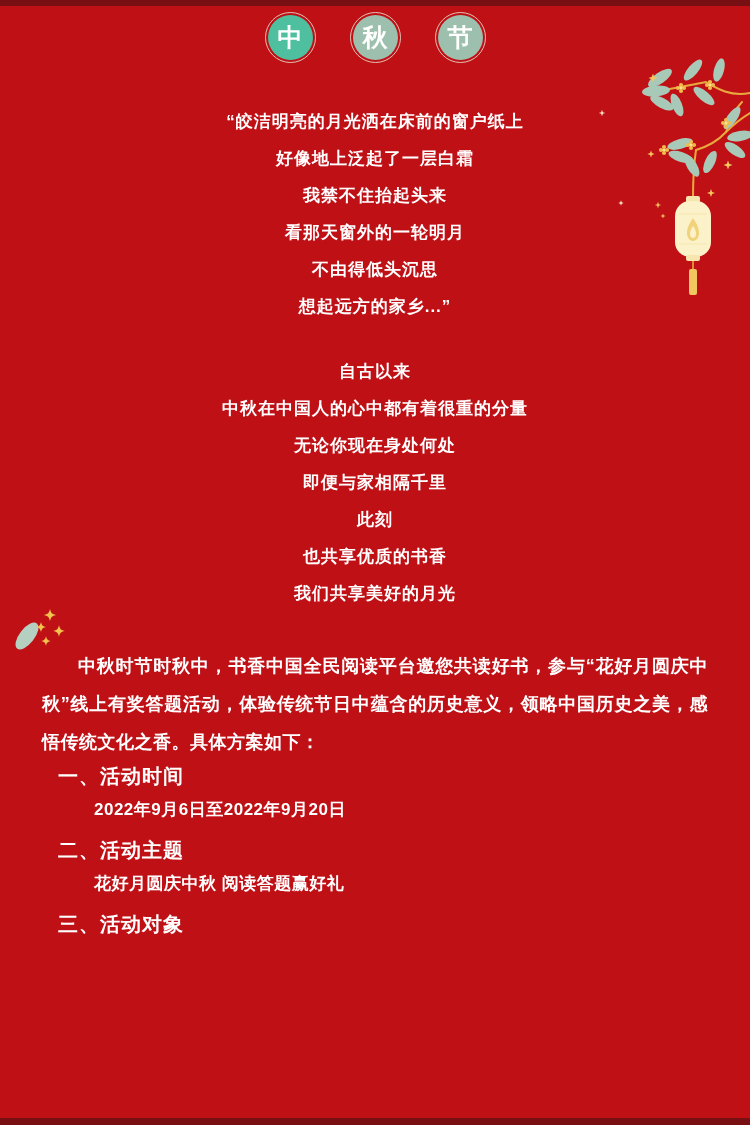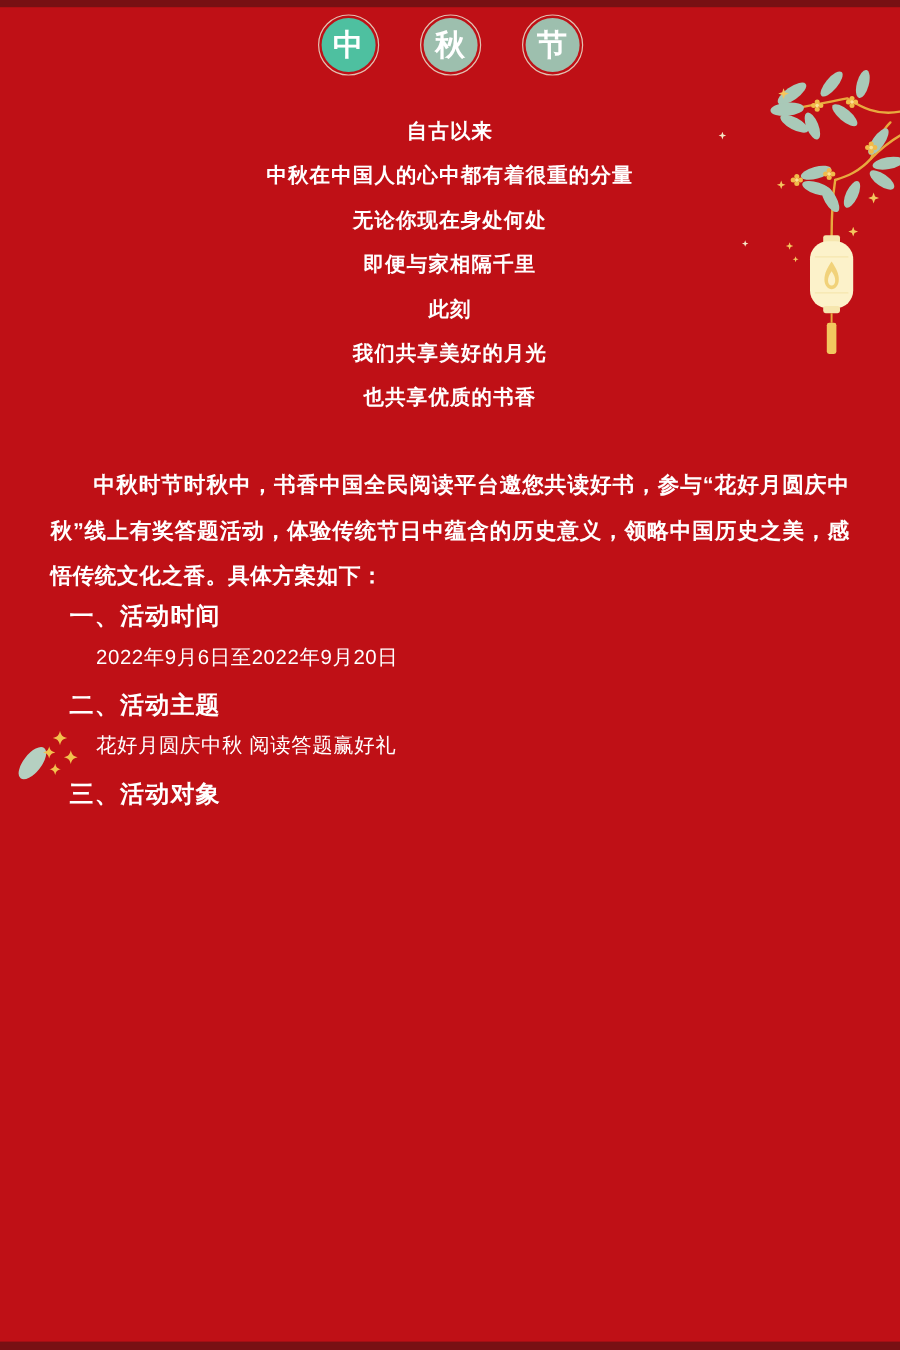--- a/index.html
+++ b/index.html
@@ -61,22 +61,22 @@
   
   .sections{position:relative;z-index:2;margin:0 42px 0 42px;}
   .section{margin-top:10px;}
   .section:first-child{margin-top:0;}
   .section-title{
     margin:0 0 4px 16px;
     font-size:20px;font-weight:700;
     line-height:30px;letter-spacing:1px;
   }
   .section-item{
-    margin-left:38px;
-    font-size:17px;font-weight:400;
+    margin-left:52px;
+    font-size:17px;font-weight:700;
     line-height:30px;letter-spacing:0.5px;
   }
 
   
   .decor-top-right{position:absolute;top:58px;right:0;z-index:1;}
   .decor-left{position:absolute;top:606px;left:12px;z-index:1;}
 </style>
 </head>
 <body>
 
@@ -183,29 +183,37 @@
       <path d="M99,156 L127,156" stroke="#f6e6ae" stroke-width="1"></path>
       <path d="M99,186 L127,186" stroke="#f6e6ae" stroke-width="1"></path>
       <path d="M113,160 C117,166 119,170 119,175 C119,180 116,183 113,183 C110,183 107,180 107,175 C107,170 109,166 113,160 Z" fill="#f1d27a"></path>
       <path d="M113,168 C115,171 116,173 116,176 C116,178.5 114.6,180 113,180 C111.4,180 110,178.5 110,176 C110,173 111,171 113,168 Z" fill="#fcf2ca"></path>
       <rect x="106" y="197" width="14" height="6" rx="2" fill="#f6e6ae"></rect>
       <path d="M113,203 L113,211" stroke="#e8a93e" stroke-width="1.6"></path>
       <rect x="109" y="211" width="8" height="26" rx="2" fill="#f2c75f"></rect>
     </g>
   </svg>
 
+  <div class="stanza stanza1">
+    <div class="line">“皎洁明亮的月光洒在床前的窗户纸上</div>
+    <div class="line">好像地上泛起了一层白霜</div>
+    <div class="line">我禁不住抬起头来</div>
+    <div class="line">看那天窗外的一轮明月</div>
+    <div class="line">不由得低头沉思</div>
+    <div class="line">想起远方的家乡...”</div>
+  </div>
 
   <div class="stanza stanza2">
     <div class="line">自古以来</div>
     <div class="line">中秋在中国人的心中都有着很重的分量</div>
     <div class="line">无论你现在身处何处</div>
     <div class="line">即便与家相隔千里</div>
     <div class="line">此刻</div>
+    <div class="line">也共享优质的书香</div>
     <div class="line">我们共享美好的月光</div>
-    <div class="line">也共享优质的书香</div>
   </div>
 
   <svg class="decor-left" width="64" height="60" viewBox="0 0 64 60" xmlns="http://www.w3.org/2000/svg">
     <ellipse transform="translate(15,30) rotate(-52)" rx="16" ry="7.5" fill="#b5d0c1"></ellipse>
     <g fill="#f2c14e">
       <path transform="translate(38,9)" d="M0,-6 C1,-2 2,-1 6,0 C2,1 1,2 0,6 C-1,2 -2,1 -6,0 C-2,-1 -1,-2 0,-6 Z"></path>
       <path transform="translate(29,21) scale(0.85)" d="M0,-6 C1,-2 2,-1 6,0 C2,1 1,2 0,6 C-1,2 -2,1 -6,0 C-2,-1 -1,-2 0,-6 Z"></path>
       <path transform="translate(47,25) scale(0.95)" d="M0,-6 C1,-2 2,-1 6,0 C2,1 1,2 0,6 C-1,2 -2,1 -6,0 C-2,-1 -1,-2 0,-6 Z"></path>
       <path transform="translate(34,35) scale(0.8)" d="M0,-6 C1,-2 2,-1 6,0 C2,1 1,2 0,6 C-1,2 -2,1 -6,0 C-2,-1 -1,-2 0,-6 Z"></path>
     </g>

